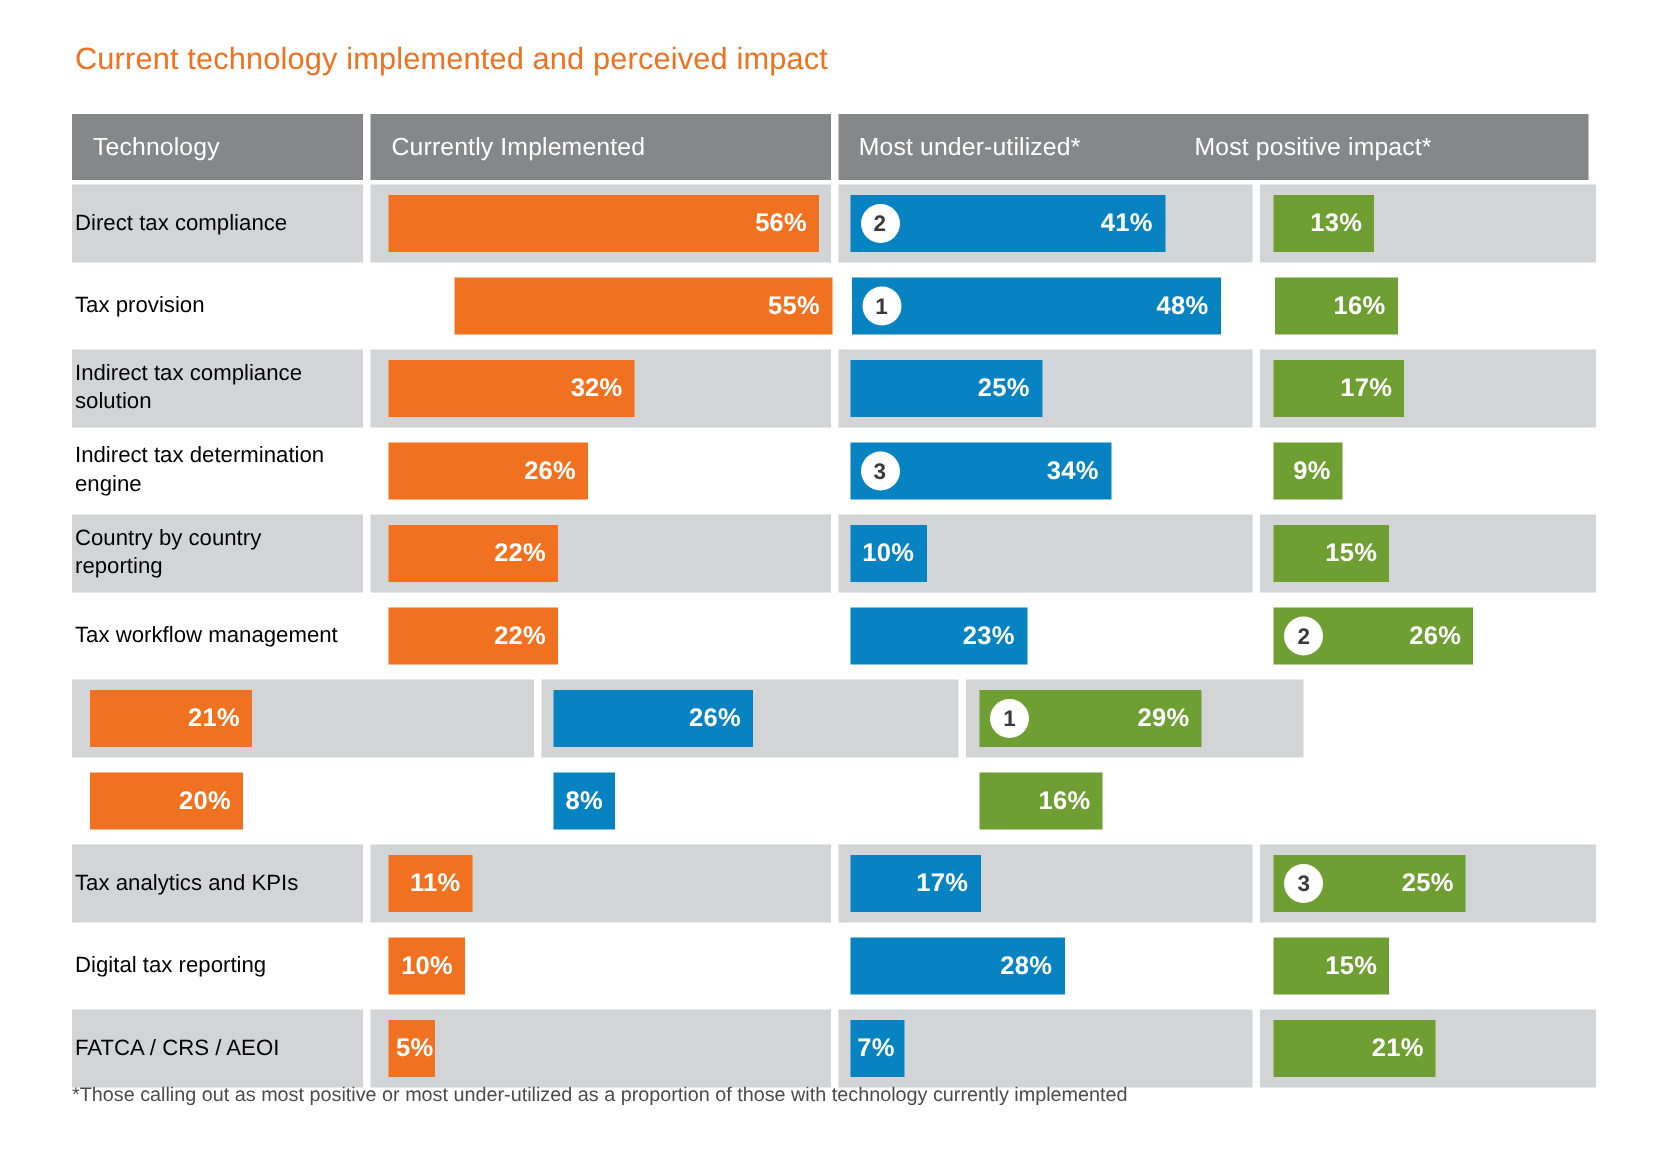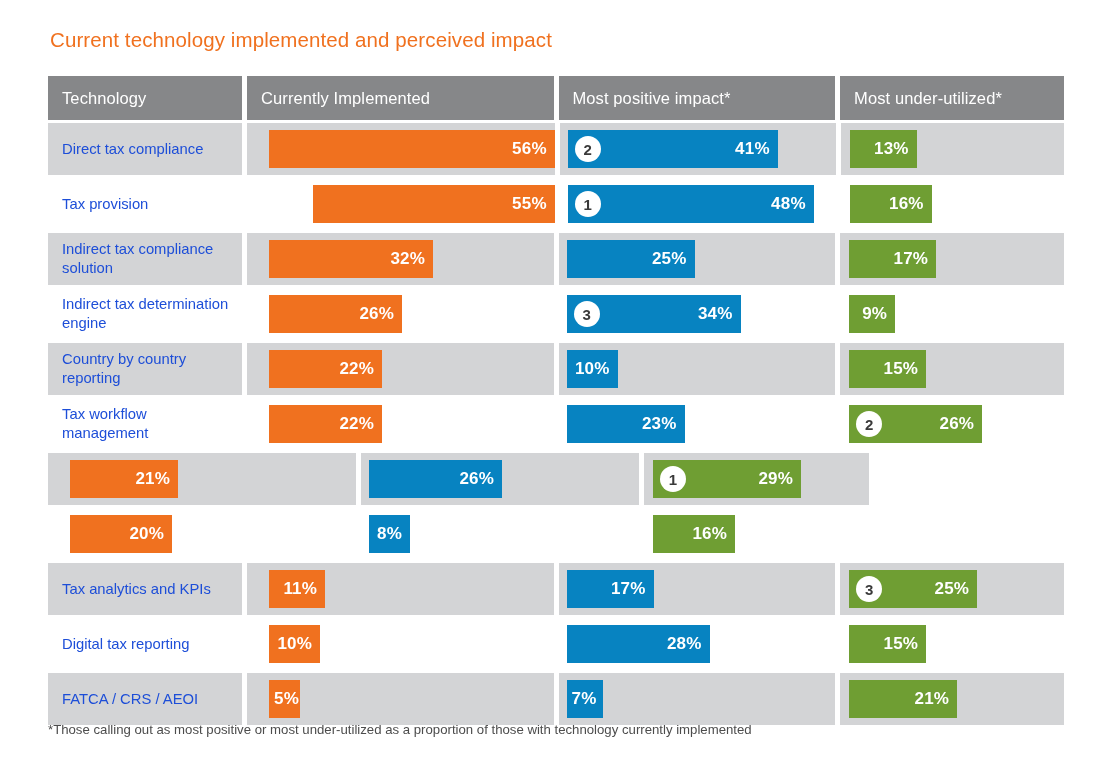--- a/index.html
+++ b/index.html
@@ -60,26 +60,26 @@
     min-height: 52px;
     margin-top: 3px;
   }
   .row .cell {
     display: flex;
     align-items: center;
   }
   .row .cell.c0 {
     width: 195px;
     margin-right: 5px;
-    padding: 6px 10px 6px 14px;
+    padding: 6px 10px 6px 2px;
     font-size: 14.8px;
-    color: #1d4ed8;
+    color: #000000;
     line-height: 1.28;
   }
-  .row .cell.c1 { width: 308px; margin-right: 5px; padding-left: 22px; }
+  .row .cell.c1 { width: 308px; margin-right: 5px; padding-left: 12px; }
   .row .cell.c2 { width: 278px; margin-right: 5px; padding-left: 8px; }
   .row .cell.c3 { width: 225px; padding-left: 9px; }
   .row.band .cell { background: #d3d4d6; }
   .row.plain .cell { background: #ffffff; }
 
   
   .bar {
     height: 38px;
     display: flex;
     align-items: center;
@@ -131,22 +131,22 @@
 
 <div class="page">
 
   <div class="chart-title">Current technology implemented and perceived impact</div>
 
   <div class="table">
 
     <div class="thead">
       <div class="th c0">Technology</div>
       <div class="th c1">Currently Implemented</div>
+      <div class="th c3">Most under-utilized*</div>
       <div class="th c2">Most positive impact*</div>
-      <div class="th c3">Most under-utilized*</div>
     </div>
 
     <div class="tbody" id="tbody">
         <div class="row band">
           <div class="cell c0">Direct tax compliance</div>
           <div class="cell c1">
             <div class="bar orange" style="width: 287px; background: rgb(240, 113, 31);">
               <span class="val">56%</span>
             </div>
           </div>

